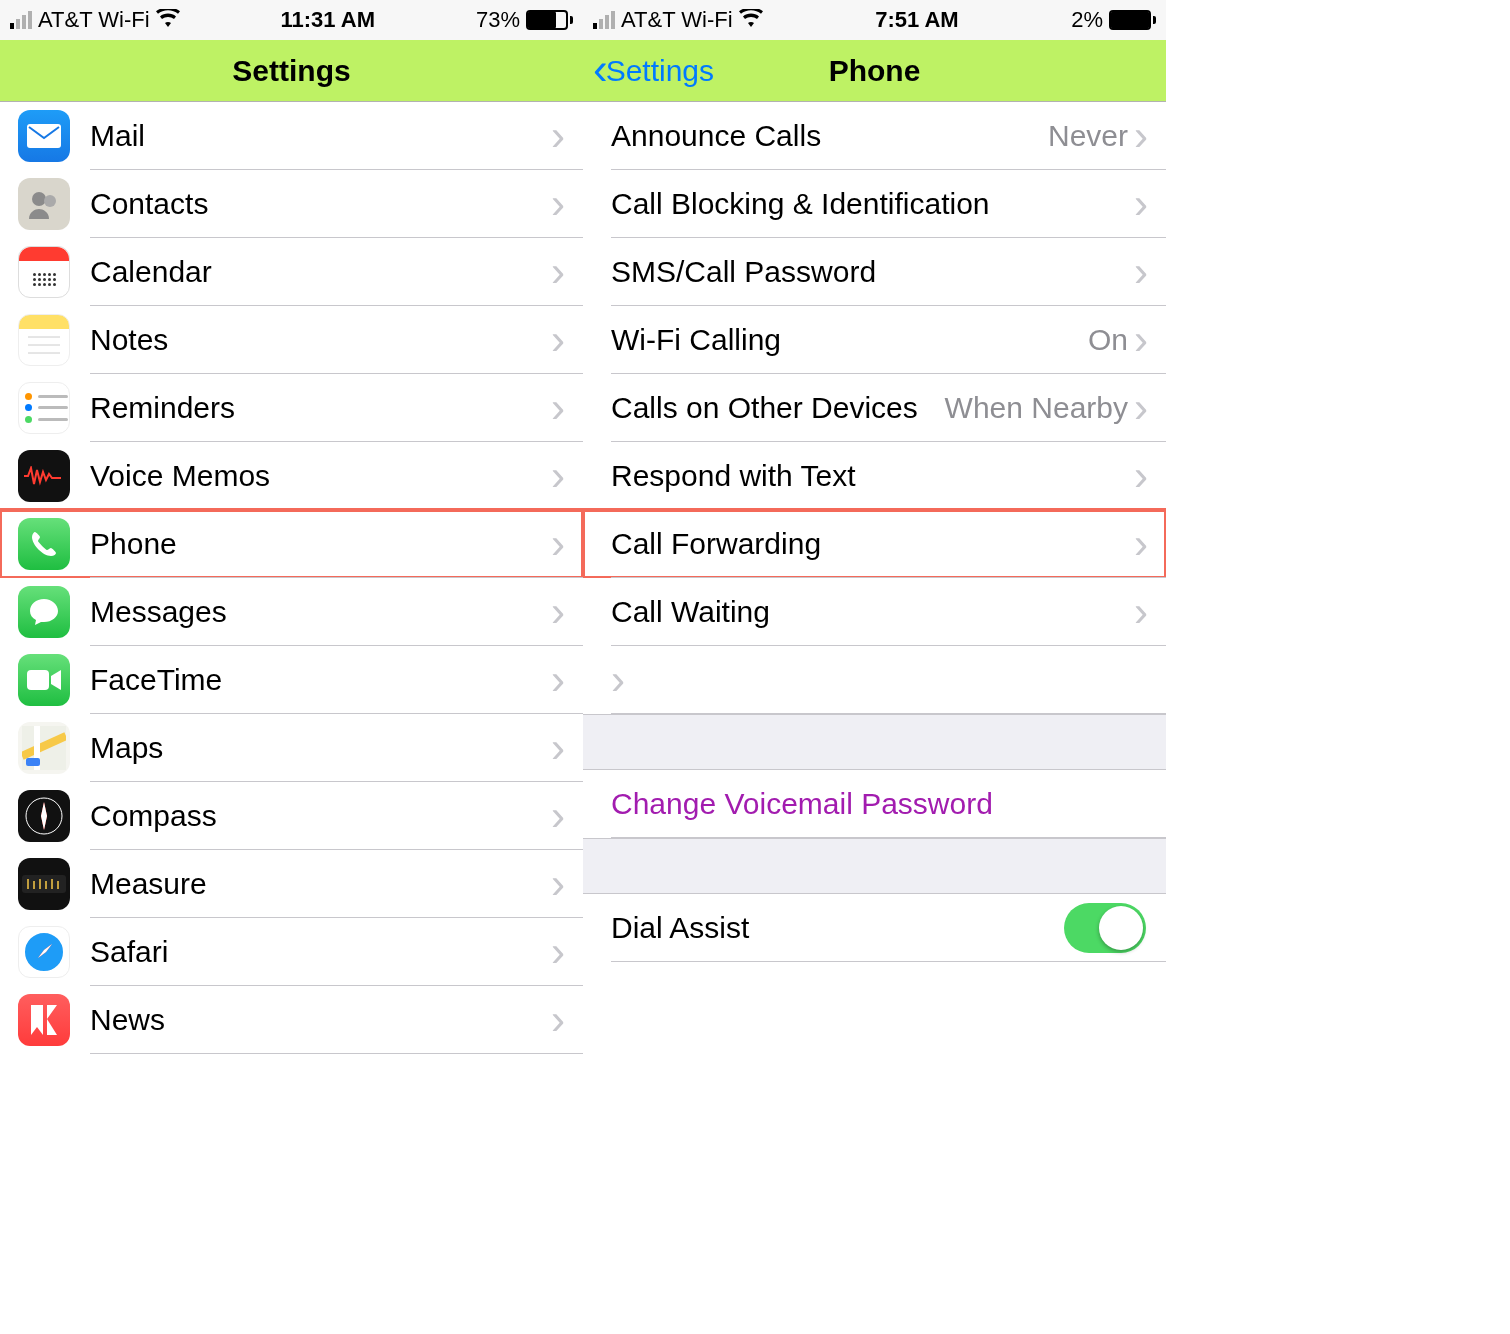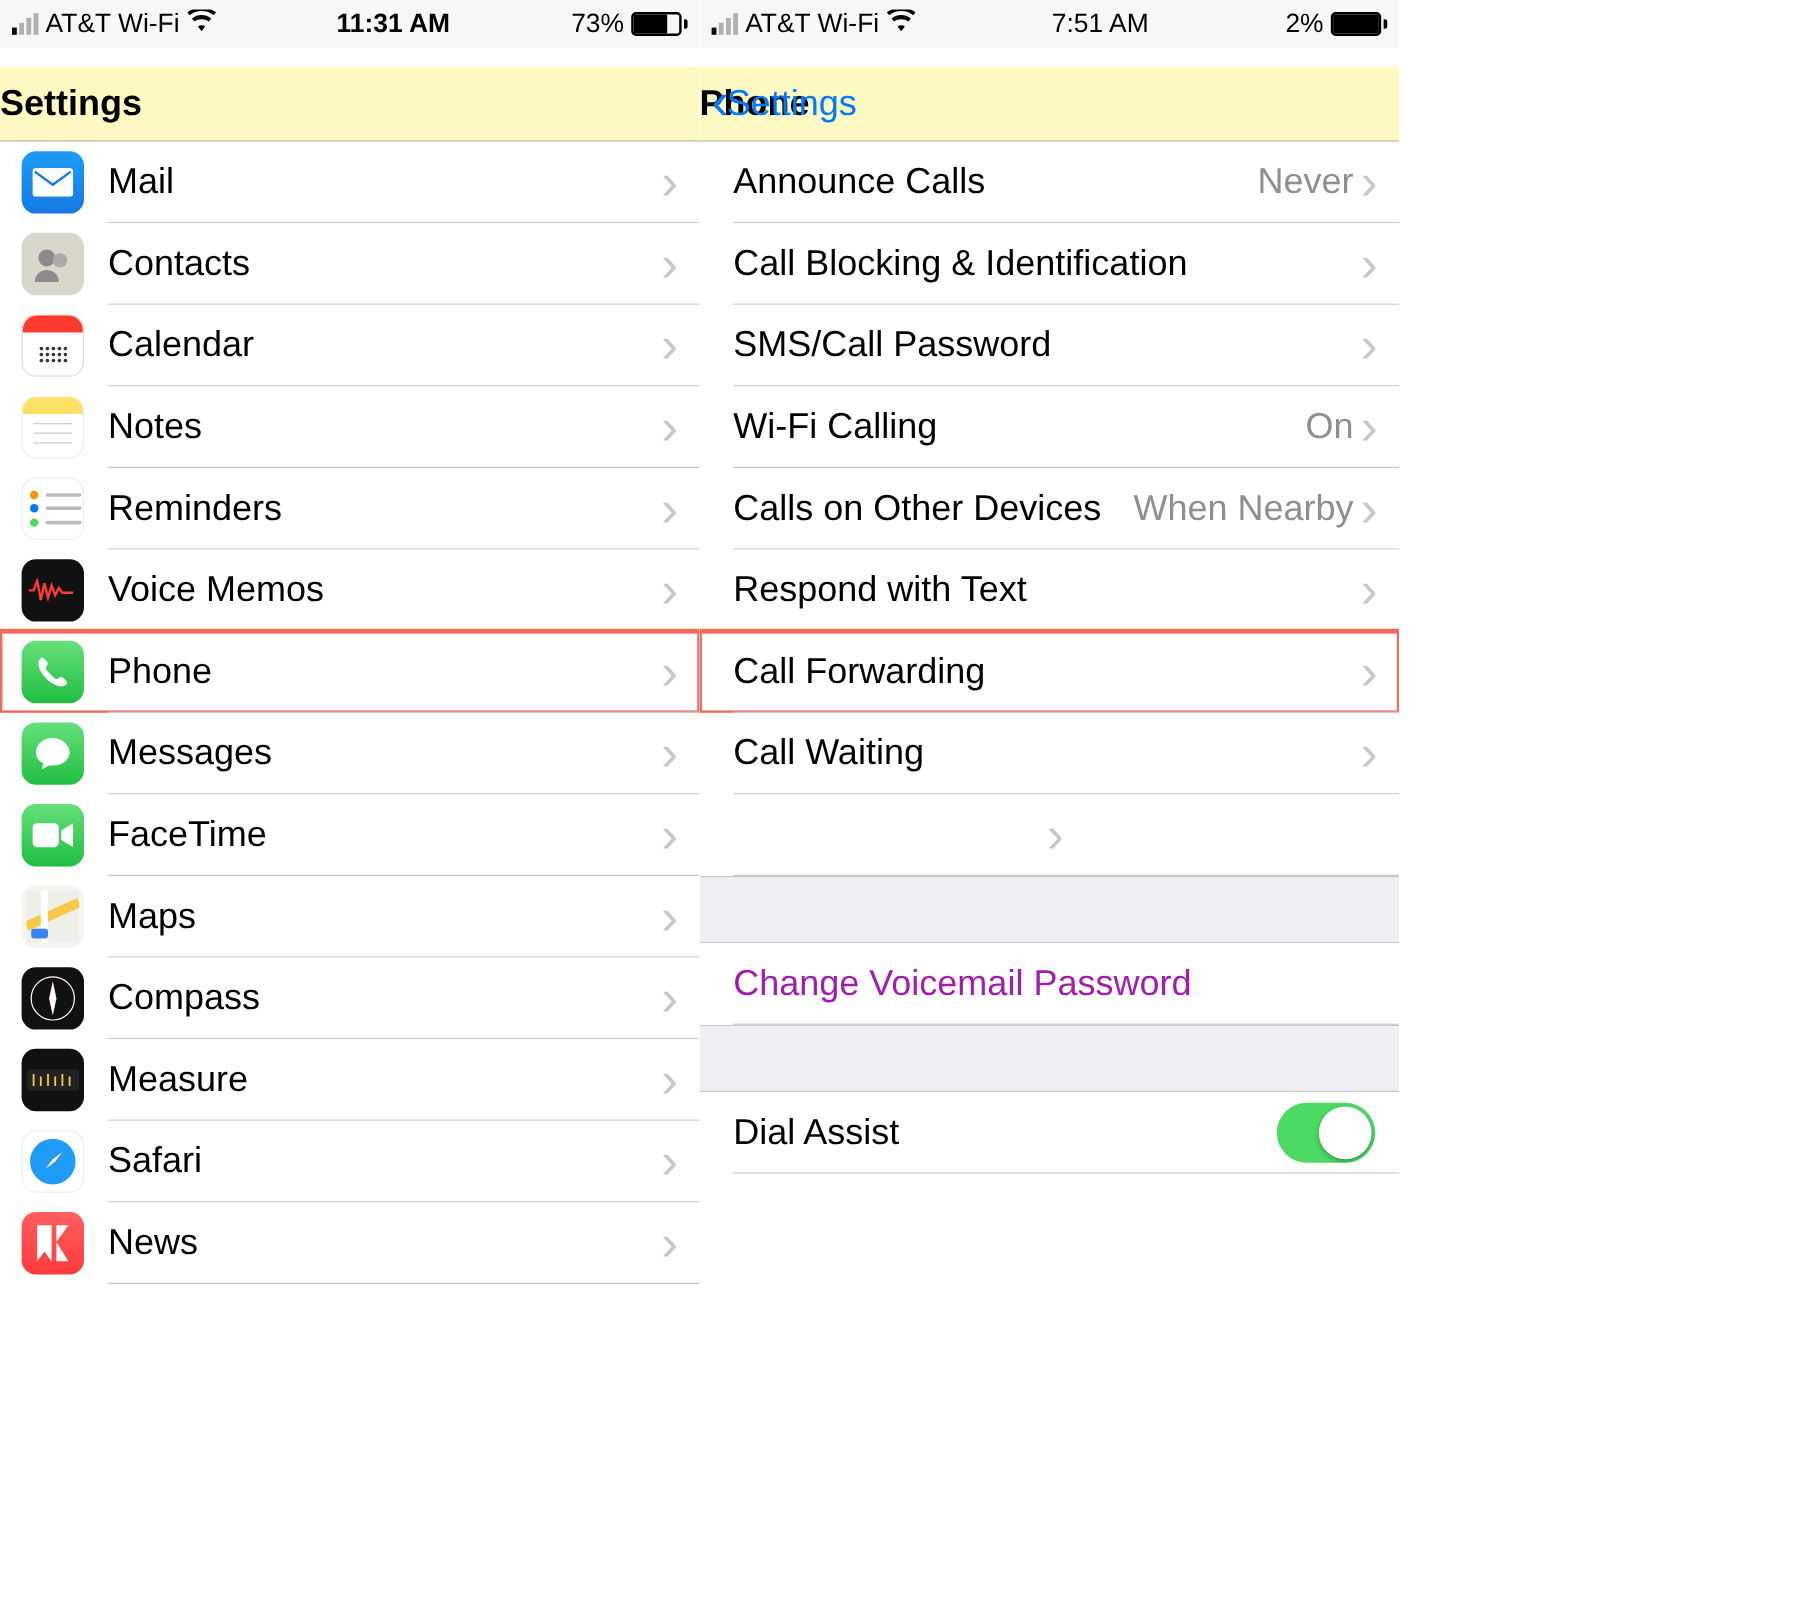--- a/index.html
+++ b/index.html
@@ -72,26 +72,25 @@
     width: 3px;
     height: 8px;
     background: #000;
     border-radius: 0 2px 2px 0;
   }
 
   
   .nav-header {
     height: 62px;
     border-bottom: 1px solid #b2b2b2;
-    background: #fef9c3;
+    background: #bef264;
     display: flex;
     align-items: center;
-    justify-content: flex-start;
+    justify-content: center;
     position: relative;
-    margin-top: 16px;
   }
   .nav-title {
     font-size: 30px;
     font-weight: 700;
   }
   .nav-back {
     position: absolute;
     left: 10px;
     display: flex;
     align-items: center;
@@ -126,21 +125,20 @@
     border-top: 1px solid #c8c7cc;
     border-bottom: 1px solid #c8c7cc;
   }
   .cell {
     display: flex;
     align-items: center;
     height: 68px;
     padding-left: 18px;
     position: relative;
     background: #fff;
-    justify-content: center;
   }
   .cell .sep {
     position: absolute;
     left: 90px;
     right: 0;
     bottom: 0;
     height: 1px;
     background: #c8c7cc;
   }
   .pane-right .cell .sep {
@@ -466,21 +464,21 @@
           <span class="b3"></span>
           <span class="b4"></span>
       </div>
       <span>AT&amp;T Wi-Fi</span>
       <span class="wifi-icon">
         <svg width="24" height="18" viewBox="0 0 24 18">
             <path d="M12 18l3-4c-1.7-1.3-4.3-1.3-6 0l3 4zm-6-8c3.3-2.7 8.7-2.7 12 0l2-2.6C15.5 3.6 8.5 3.6 4 7.4L6 10zm-4-5.2C7 0 17 0 22 4.8l2-2.6C17-3 7-3 0 2.2l2 2.6z" fill="#000"></path>
           </svg>
       </span>
     </div>
-    <div style="font-weight:400;">7:51 AM</div>
+    <div style="font-weight:700;">7:51 AM</div>
     <div class="status-right">
       <span>2%</span>
       <div class="battery">
         <div class="battery-body">
             <div class="battery-fill" style="width:100%"></div>
           </div>
         <div class="battery-tip"></div>
       </div>
     </div>
   </div>

